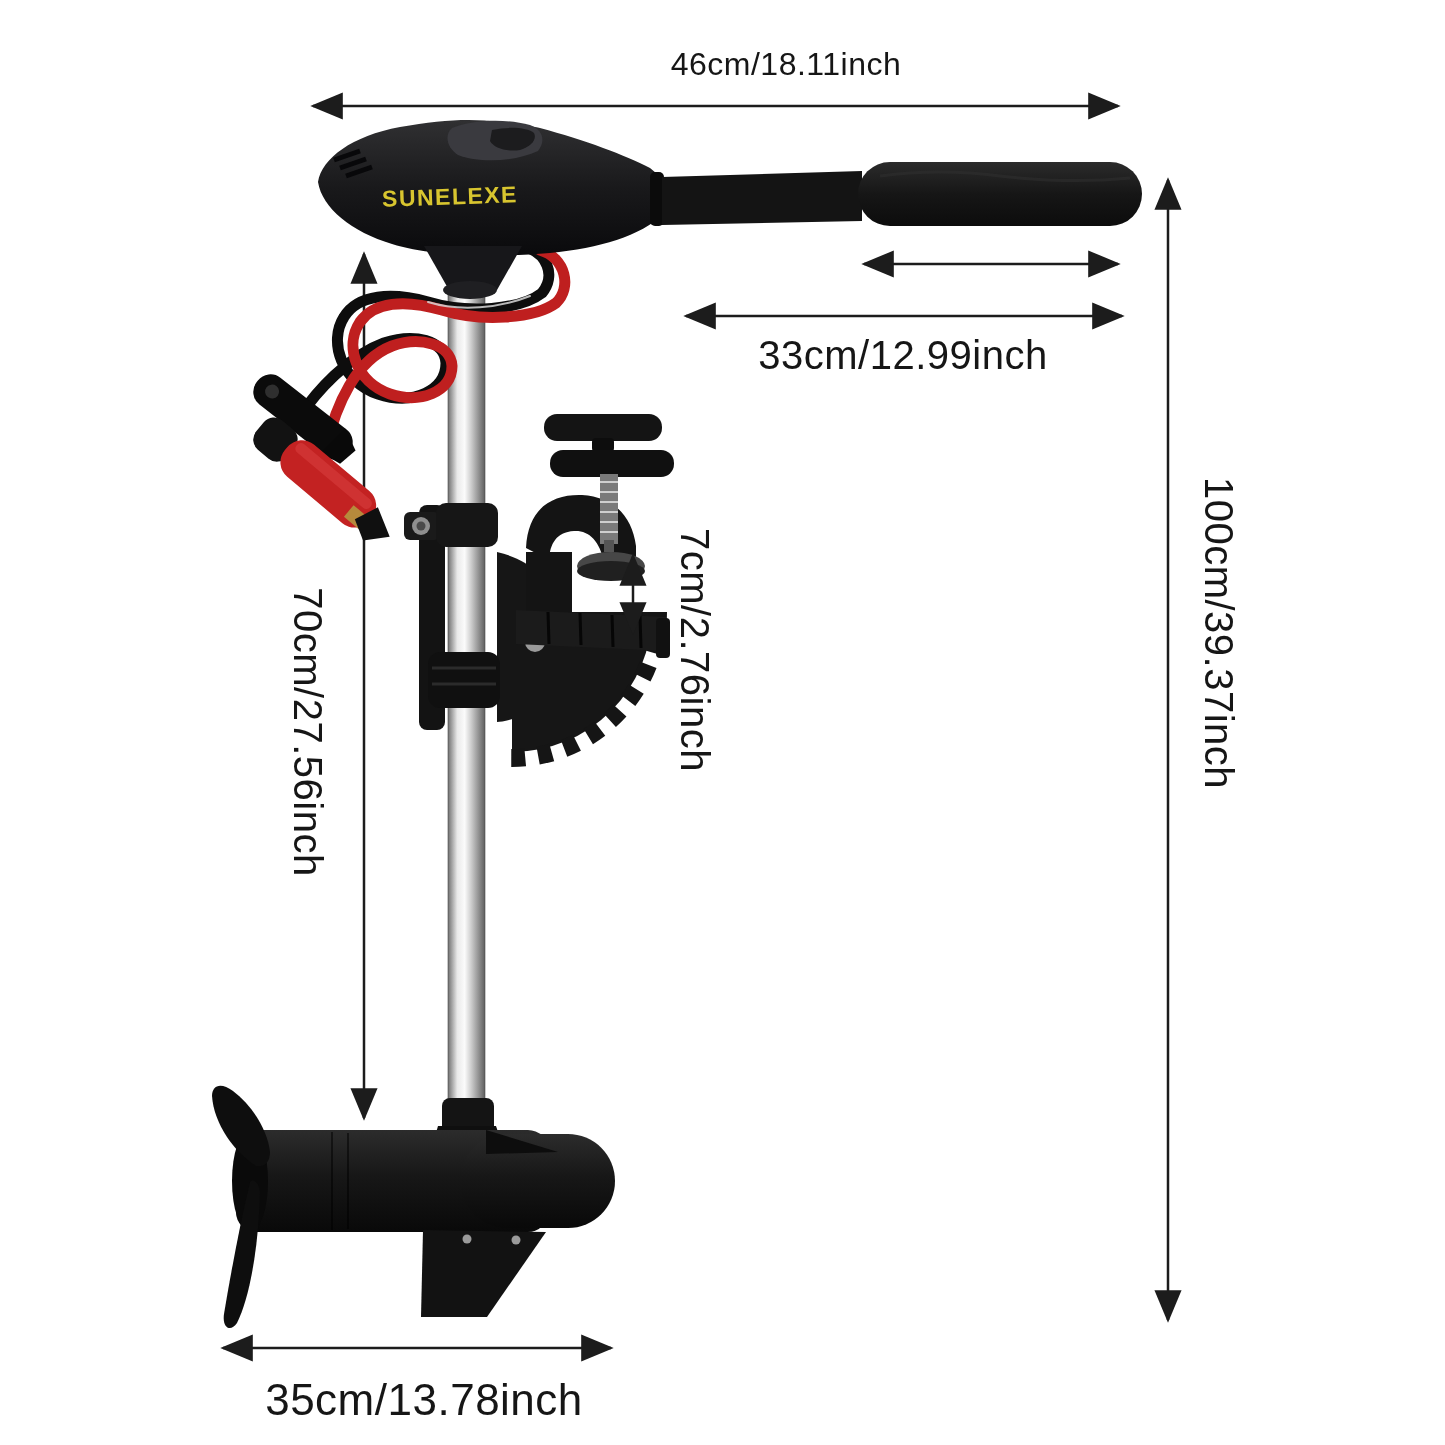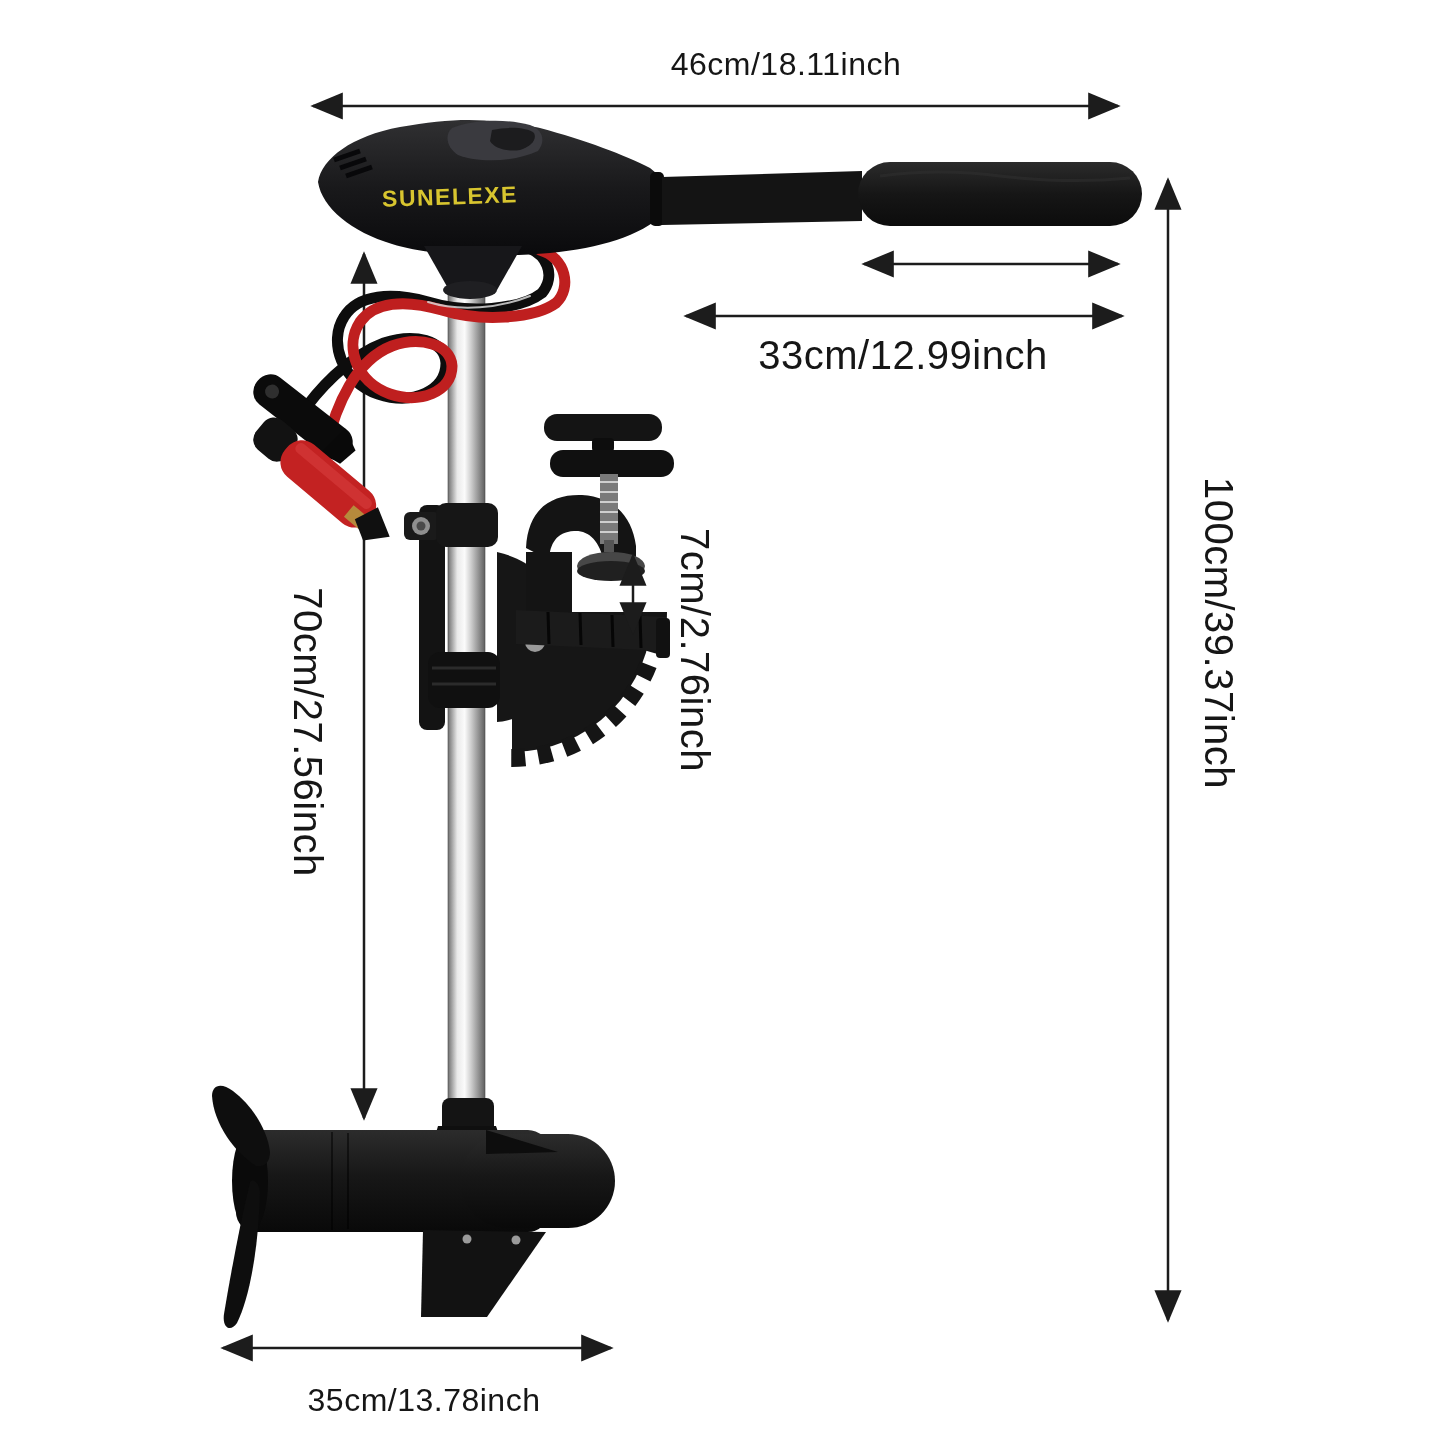--- a/index.html
+++ b/index.html
@@ -2,21 +2,21 @@
 <html><head>
 <meta charset="utf-8">
 <style>
   html,body{margin:0;padding:0;background:#fff;}
   .stage{position:relative;width:1445px;height:1445px;background:#fff;overflow:hidden;
          font-family:"Liberation Sans",sans-serif;}
   .art{position:absolute;left:0;top:0;}
   .dim-label{position:absolute;transform:translate(-50%,-50%);white-space:nowrap;
              color:#161616;font-size:40px;letter-spacing:0.5px;}
   .dim-label.vert{transform:translate(-50%,-50%) rotate(90deg);}
-  .dim-label.big{font-size:32px;}
+  .dim-label.big{font-size:44px;}
   .dim-label.top{font-size:32px;margin-left:8px;}
   .brand{position:absolute;transform:translate(-50%,-50%) rotate(-2deg);
          font-weight:bold;font-size:23px;letter-spacing:1.5px;white-space:nowrap;}
 </style>
 </head>
 <body>
 
 <div class="stage">
 
   <svg class="art" width="1445" height="1445" viewBox="0 0 1445 1445">

